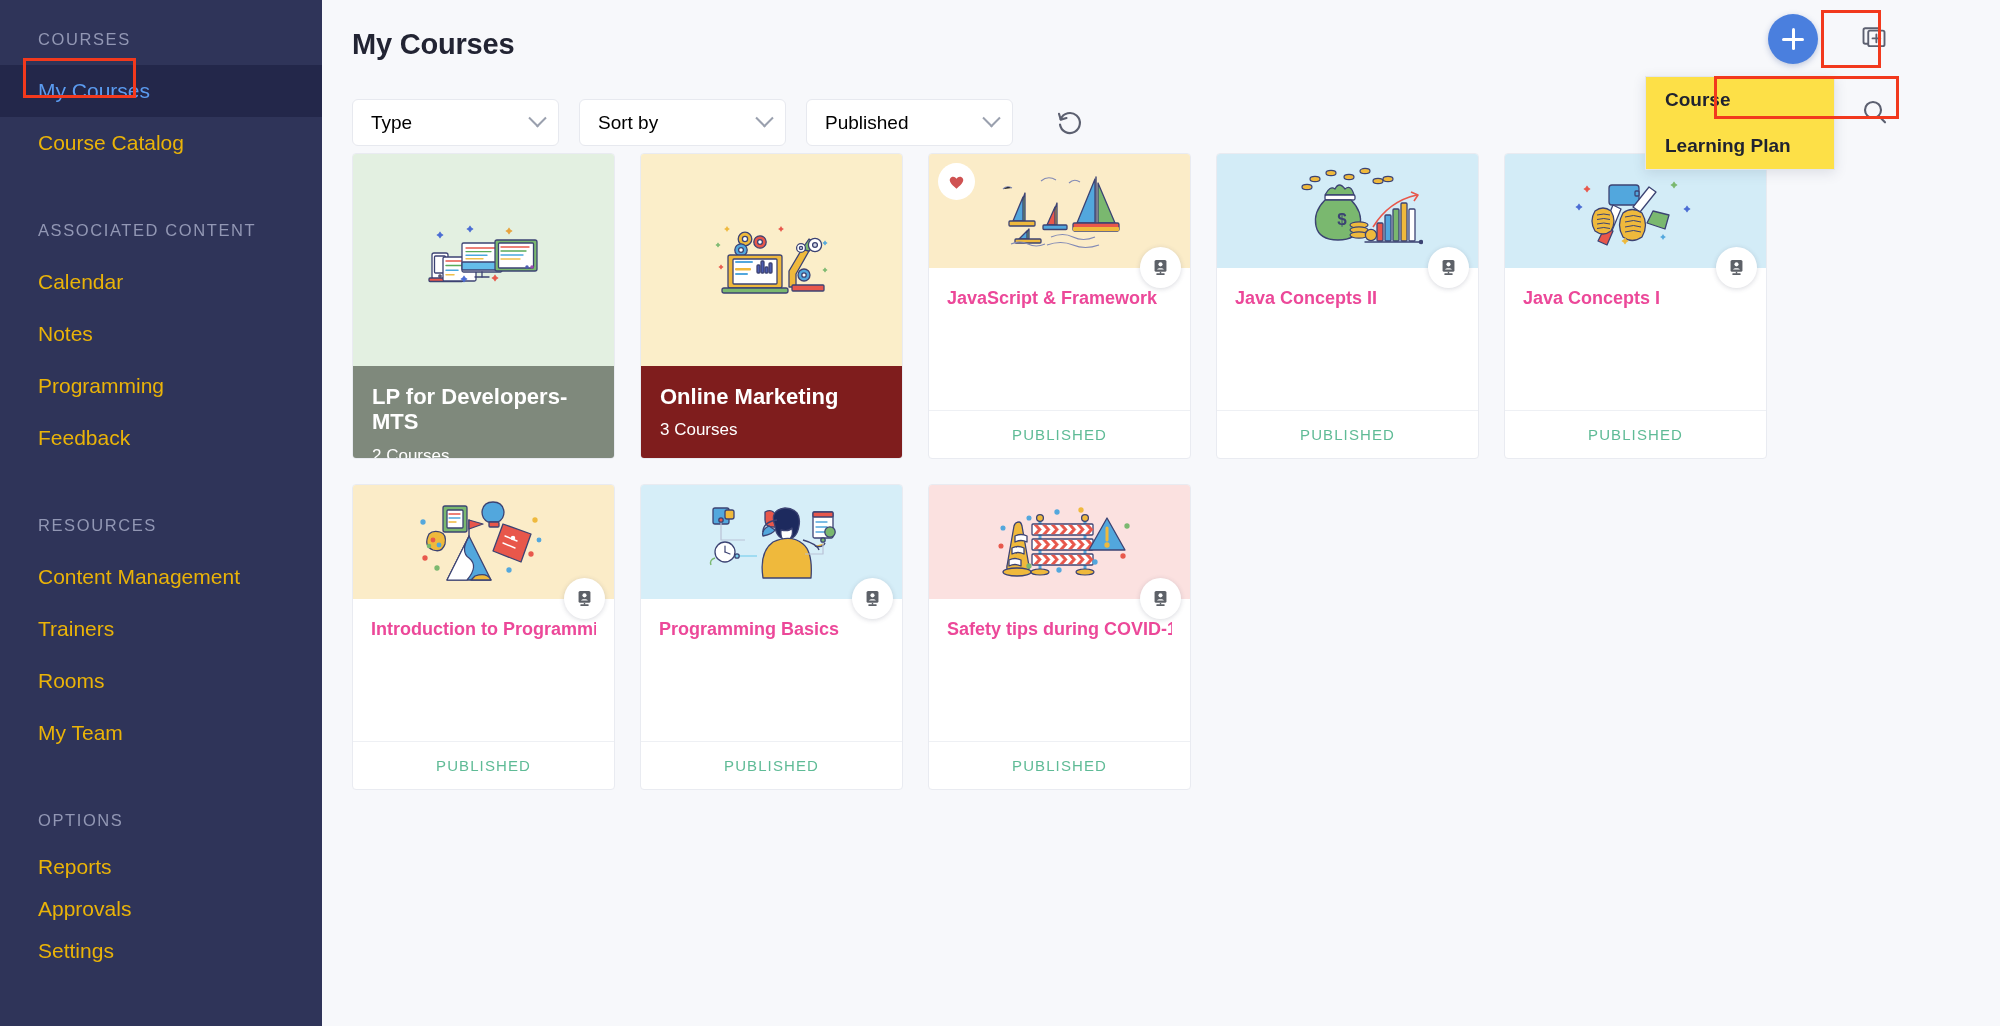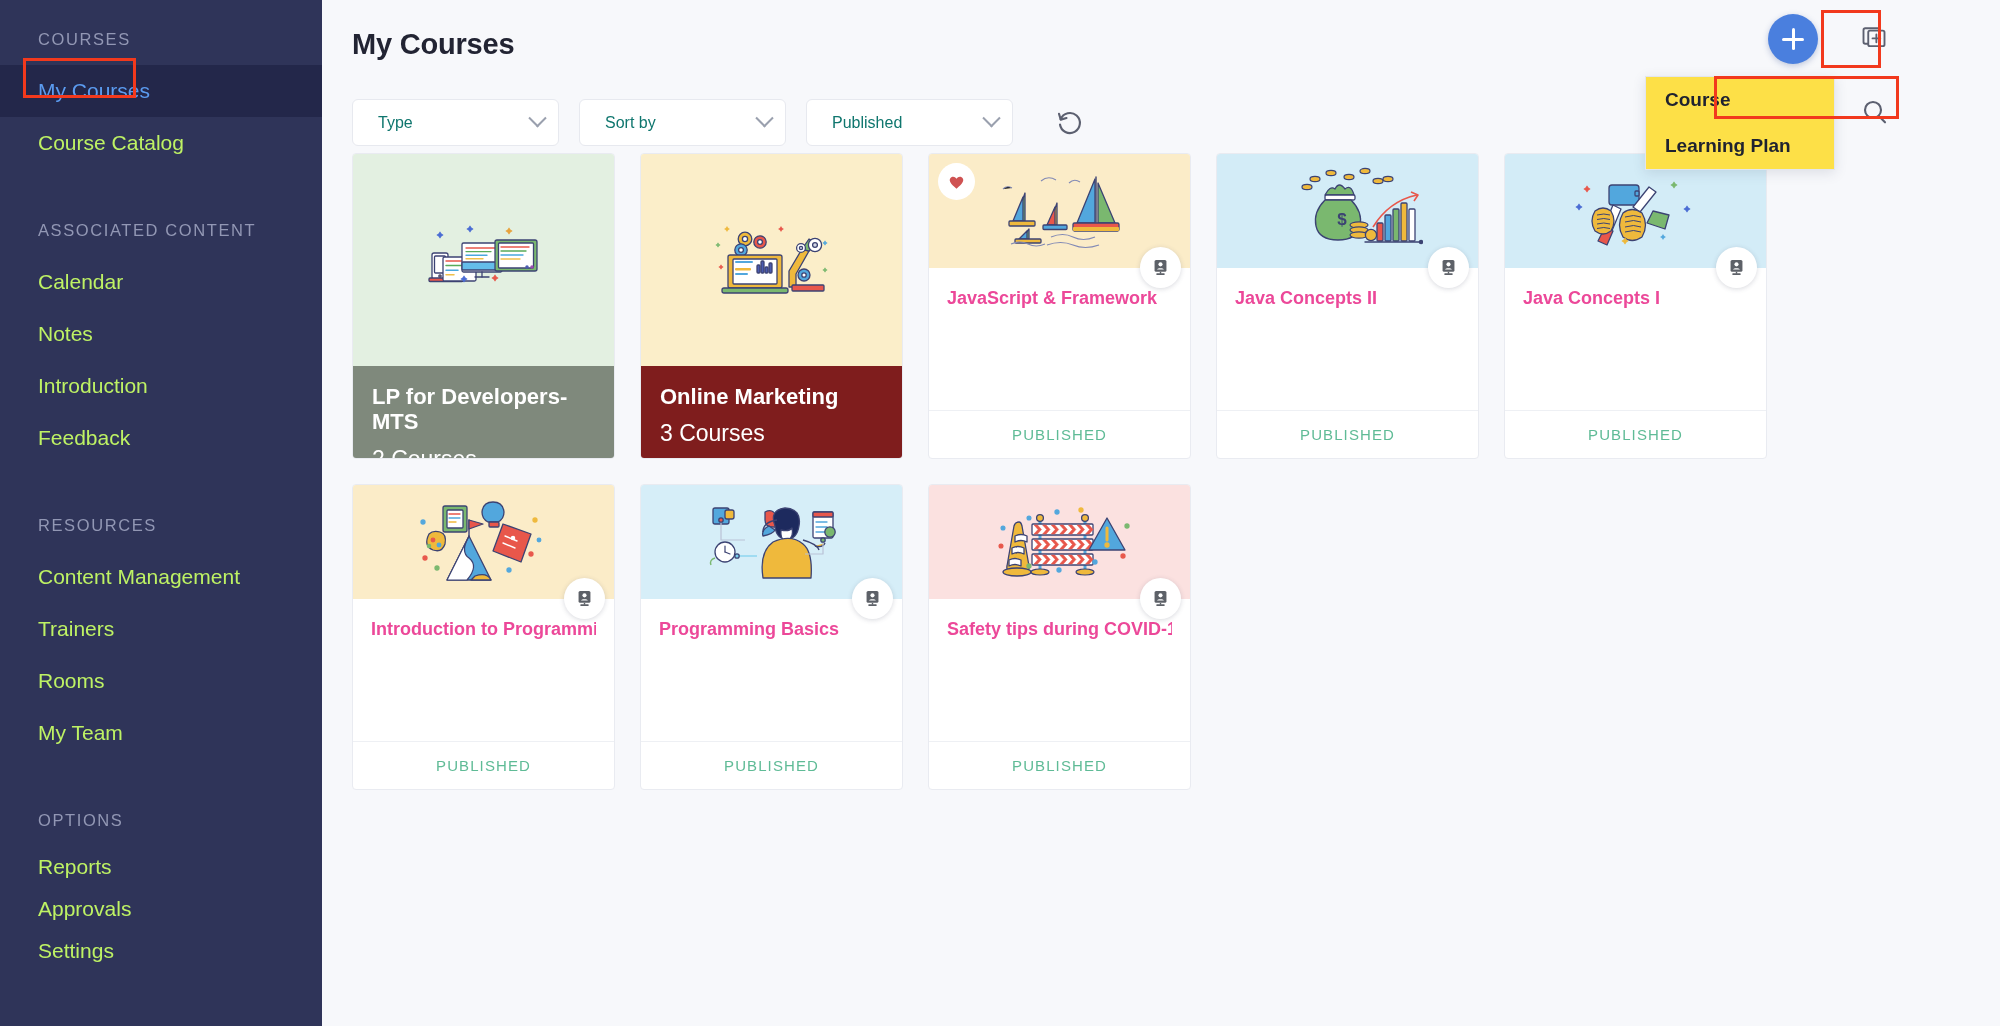--- a/index.html
+++ b/index.html
@@ -23,21 +23,21 @@
   .side-group-label {
     color: #9297b4;
     font-size: 16.5px;
     letter-spacing: 1.6px;
     font-weight: 400;
     padding: 0 0 0 38px;
     margin-bottom: 16px;
   }
   .side-item {
     display: block;
-    color: #bef264;
+    color: #eab308;
     font-size: 21px;
     line-height: 52px;
     height: 52px;
     padding-left: 38px;
     white-space: nowrap;
     cursor: pointer;
   }
   .side-item.active {
     background: #23274a;
     color: #5b9bf0;
@@ -86,23 +86,22 @@
     background: #ffffff;
     border: 1px solid #e7e9ef;
     border-radius: 6px;
     display: flex;
     align-items: center;
     padding: 0 14px 0 18px;
     cursor: pointer;
   }
   .select-box .lbl {
     flex: 1 1 auto;
-    font-size: 16px;
-    color: #0f766e;
-    margin-left: 7px;
+    font-size: 19px;
+    color: #000000;
   }
   .chev {
     width: 13px; height: 13px;
     border-right: 2px solid #9aa0ae;
     border-bottom: 2px solid #9aa0ae;
     transform: rotate(45deg) translate(-3px,-3px);
     flex: 0 0 auto;
   }
   .reset-btn {
     width: 40px; height: 40px;
@@ -141,21 +140,21 @@
   
   .card.lp .card-thumb { height: 214px; }
   .lp-footer {
     position: absolute;
     left: 0; right: 0; bottom: 0;
     height: 92px;
     padding: 18px 19px 0 19px;
     color: #ffffff;
   }
   .lp-title { font-size: 22px; font-weight: bold; line-height: 1.15; }
-  .lp-sub   { font-size: 23px; margin-top: 11px; font-weight: 400; }
+  .lp-sub   { font-size: 17px; margin-top: 11px; font-weight: 400; }
 
   .card-body { padding: 20px 18px 0 18px; }
   .card-title {
     font-size: 18px;
     font-weight: bold;
     color: #ec4899;
     white-space: nowrap;
     overflow: hidden;
     line-height: 1.2;
   }
@@ -244,21 +243,21 @@
 <div class="app">
 
   <nav class="sidebar" id="sidebar">
       <div class="side-group-label">COURSES</div>
       <div class="side-item active">My Courses</div>
       <div class="side-item">Course Catalog</div>
       <div class="side-spacer-lg"></div>
       <div class="side-group-label">ASSOCIATED CONTENT</div>
       <div class="side-item">Calendar</div>
       <div class="side-item">Notes</div>
-      <div class="side-item">Introduction</div>
+      <div class="side-item">Programming</div>
       <div class="side-item">Feedback</div>
       <div class="side-spacer-lg"></div>
       <div class="side-group-label">RESOURCES</div>
       <div class="side-item">Content Management</div>
       <div class="side-item">Trainers</div>
       <div class="side-item">Rooms</div>
       <div class="side-item">My Team</div>
       <div class="side-spacer-lg"></div>
       <div class="side-group-label">OPTIONS</div>
       <div class="side-item tight">Reports</div>

